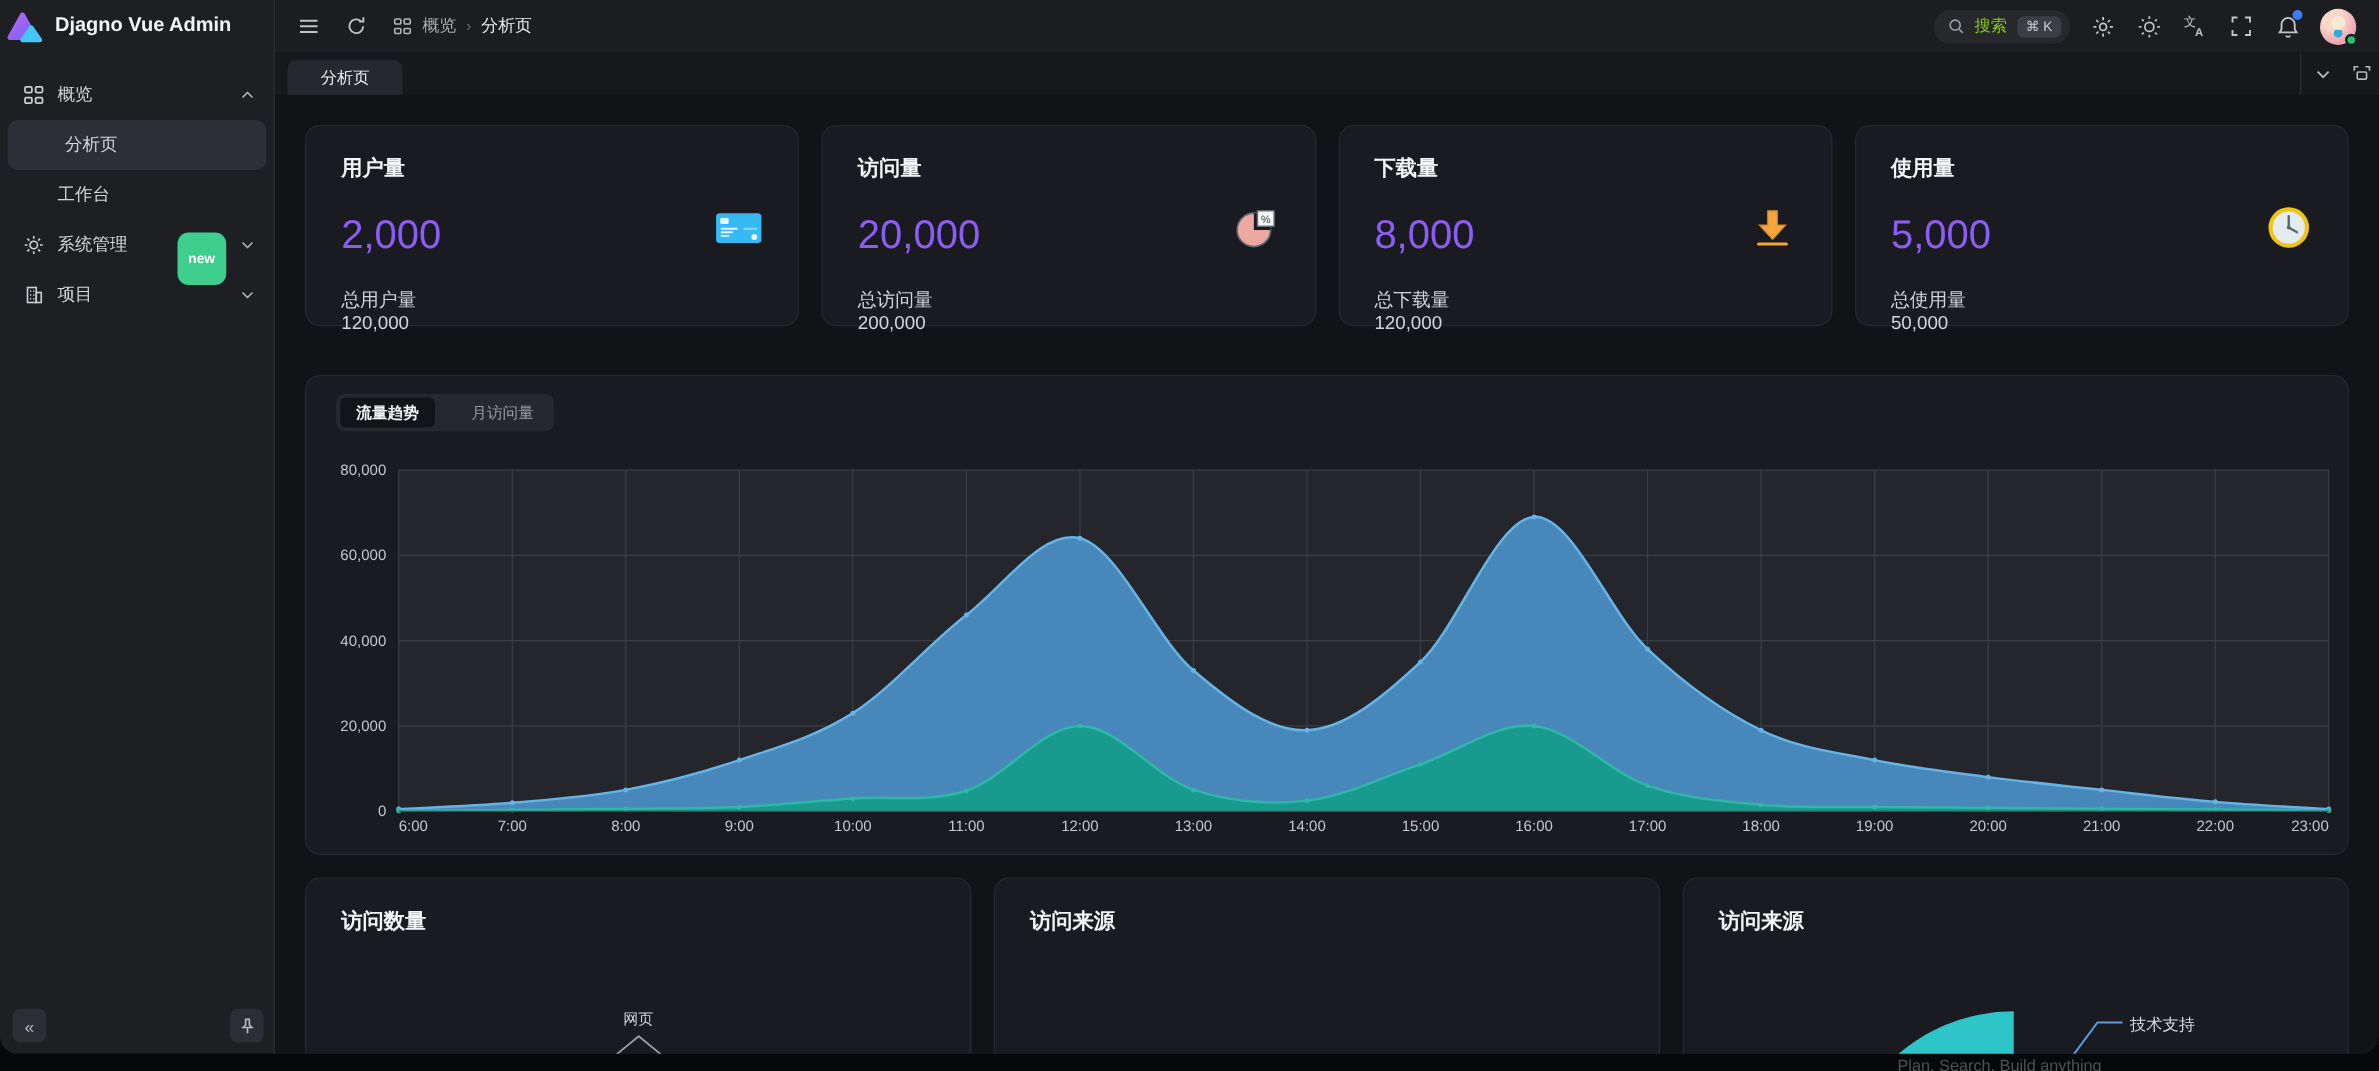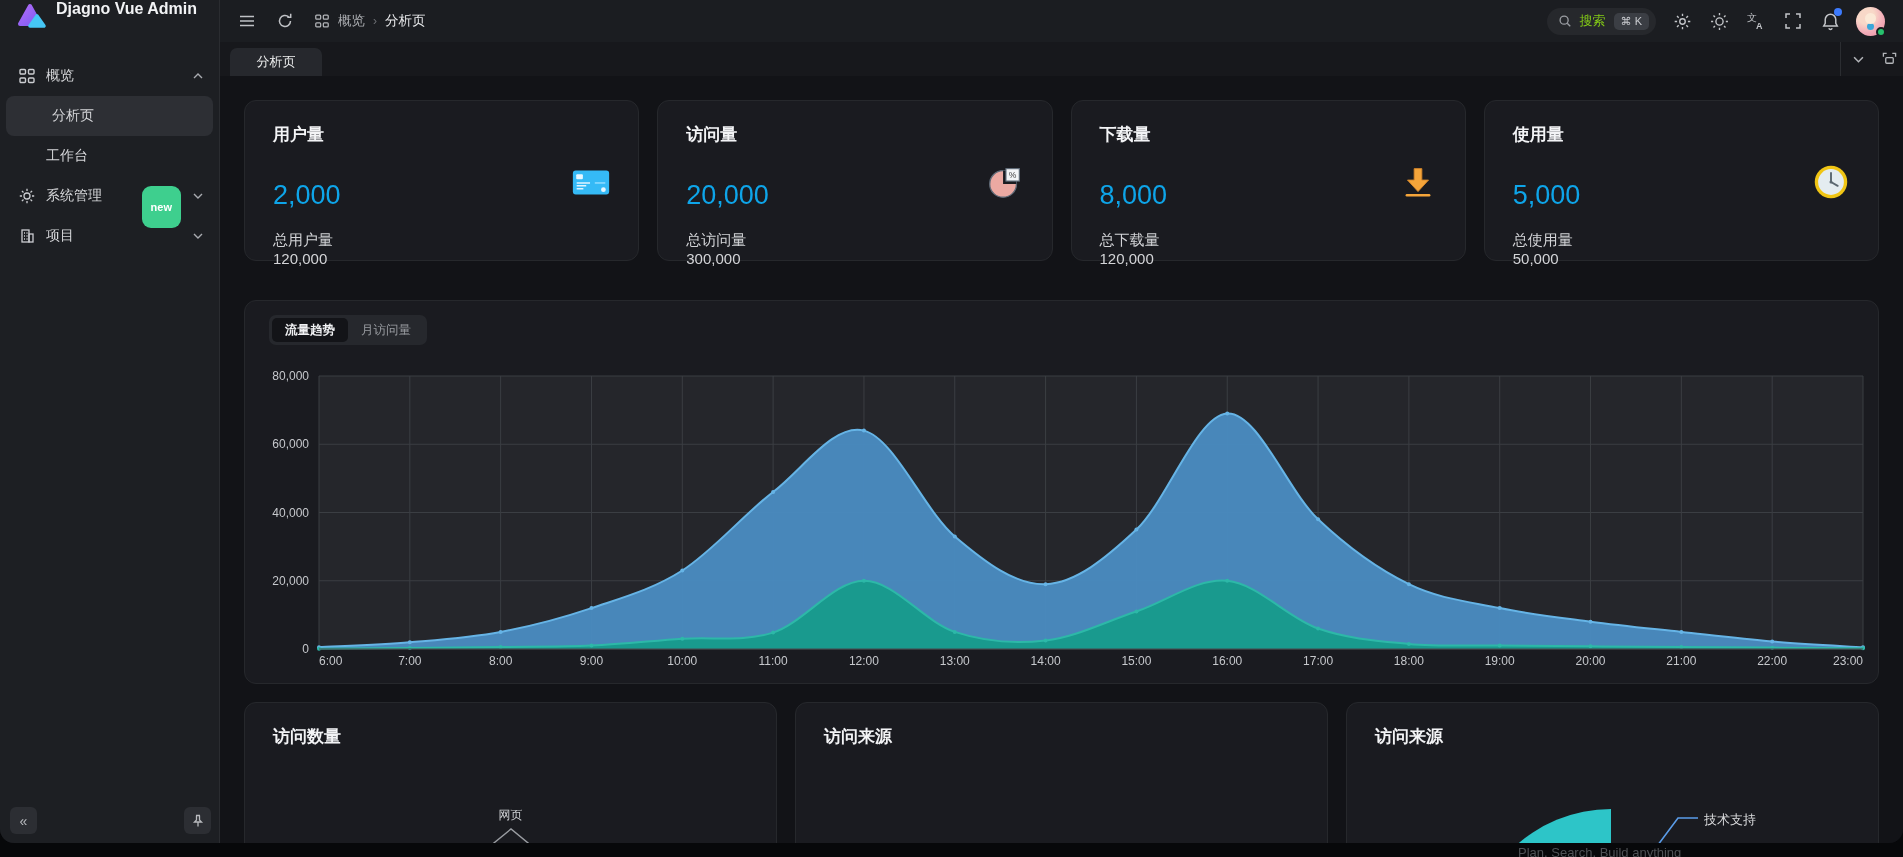--- a/index.html
+++ b/index.html
@@ -4,21 +4,21 @@
 <style>
   * { margin:0; padding:0; box-sizing:border-box; }
   html,body { width:1903px; height:857px; overflow:hidden; background:#07080a;
     font-family:"Liberation Sans","DejaVu Sans",sans-serif; }
   .window { position:absolute; left:0; top:0; width:1903px; height:843px;
     border-radius:0 0 14px 14px; overflow:hidden; background:#121317; }
   
   .sidebar { position:absolute; left:0; top:0; width:220px; height:843px;
     background:#1d1f23; border-right:1px solid #2a2c30; z-index:5; }
   .logo-row { position:absolute; left:0; top:0; width:220px; height:42px; display:flex;
-    padding-left:17px; }
+    align-items:center; padding-left:5px; }
   .logo-mark { width:30px; height:30px; position:relative; flex:0 0 30px; }
   .logo-title { color:#f2f3f5; font-size:16px; font-weight:bold; margin-left:9px; white-space:nowrap; }
   .menu { position:absolute; top:56px; left:0; right:0; }
   .mi { position:relative; height:40px; display:flex; align-items:center; color:#d5d6d9;
     font-size:14px; cursor:pointer; }
   .mi .ic { width:18px; height:18px; margin:0 10px 0 18px; flex:0 0 18px; }
   .mi.child { padding-left:46px; }
   .mi.active { background:#2d2f34; border-radius:8px; margin:0 6px; height:40px; }
   .mi .chev { position:absolute; right:16px; top:17px; }
   .badge-new { position:absolute; right:38px; top:10px; background:#3ecf8e; color:#fff;
@@ -55,27 +55,27 @@
     justify-content:center; cursor:pointer; }
   .tab-extra { position:absolute; right:0; top:0; height:34px; display:flex; align-items:center; }
   .tab-div { width:1px; height:34px; background:#2b2d31; }
   .tab-extra .icon-btn { width:30px; height:34px; }
   
   .content { position:absolute; left:220px; top:76px; right:0; bottom:0; background:#121317; }
   .card { background:#1a1b20; border:1px solid #26282c; border-radius:12px; position:relative; }
   .stat-row { position:absolute; left:24px; right:24px; top:24px; height:161px; display:flex; gap:18px; }
   .stat { flex:1; }
   .sc-title { position:absolute; left:28px; top:22px; color:#f3f4f6; font-size:17px; font-weight:bold; }
-  .sc-value { position:absolute; left:28px; top:79px; color:#0ea5e9; font-size:27px; }
+  .sc-value { position:absolute; left:28px; top:68px; color:#8b5cf6; font-size:32px; }
   .sc-icon { position:absolute; right:26px; top:60px; width:42px; height:42px; }
   .sc-footer { position:absolute; left:28px; right:28px; top:130px; display:flex;
     justify-content:space-between; color:#d3d4d7; font-size:15px;flex-direction:column; }
   .trend-card { position:absolute; left:24px; right:24px; top:224px; height:384px; }
   .seg { position:absolute; left:24px; top:14px; height:30px; background:#26282d; border-radius:7px;
-    display:flex; align-items:center; padding:0 3px; z-index:2; }
+    display:flex; align-items:center; padding:0 3px; z-index:2;gap:16px; }
   .seg .opt { height:24px; line-height:24px; padding:0 13px; font-size:12.5px; color:#9a9da2;
     border-radius:5px; cursor:pointer; }
   .seg .opt.on { background:#131418; color:#f1f2f4; font-weight:bold; }
   #trendSvg { position:absolute; left:0; top:0; }
   .bottom-row { position:absolute; left:24px; right:24px; top:626px; height:360px; display:flex; gap:18px; }
   .bcard { flex:1; overflow:hidden; }
   .bc-title { position:absolute; left:28px; top:22px; color:#f3f4f6; font-size:17px; font-weight:bold; }
   .funnel-wrap { position:absolute; left:0; right:0; top:104px; text-align:center; }
   .funnel-label { color:#cfd1d4; font-size:12px; }
   .bpie { position:absolute; left:0; top:0; }
@@ -269,21 +269,21 @@
         <div class="sc-title">访问量</div>
         <div class="sc-value">20,000</div>
         <svg class="sc-icon" viewBox="0 0 44 44">
           <circle cx="20" cy="24" r="14" fill="#eba9a2" stroke="#5f6b78" stroke-width="1.4"></circle>
           <path d="M20 24 L20 10 A14 14 0 0 1 34 24 Z" fill="#1a1b20"></path>
           <rect x="23" y="8" width="14" height="13" fill="#f2f4f6" stroke="#5f6b78" stroke-width="1.2"></rect>
           <text x="26" y="18" font-size="9" fill="#444">%</text>
         </svg>
         <div class="sc-footer">
           <span>总访问量</span>
-          <span>300,000</span>
+          <span>200,000</span>
         </div>
       </div>
 
       <div class="card stat">
         <div class="sc-title">下载量</div>
         <div class="sc-value">8,000</div>
         <svg class="sc-icon" viewBox="0 0 44 44">
           <path d="M18 8h8v12h7l-11 12-11-12h7z" fill="#f5a53a" stroke="#d8882a" stroke-width="1"></path>
           <rect x="9" y="34.5" width="26" height="2.6" rx="1.3" fill="#f5a53a"></rect>
         </svg>

